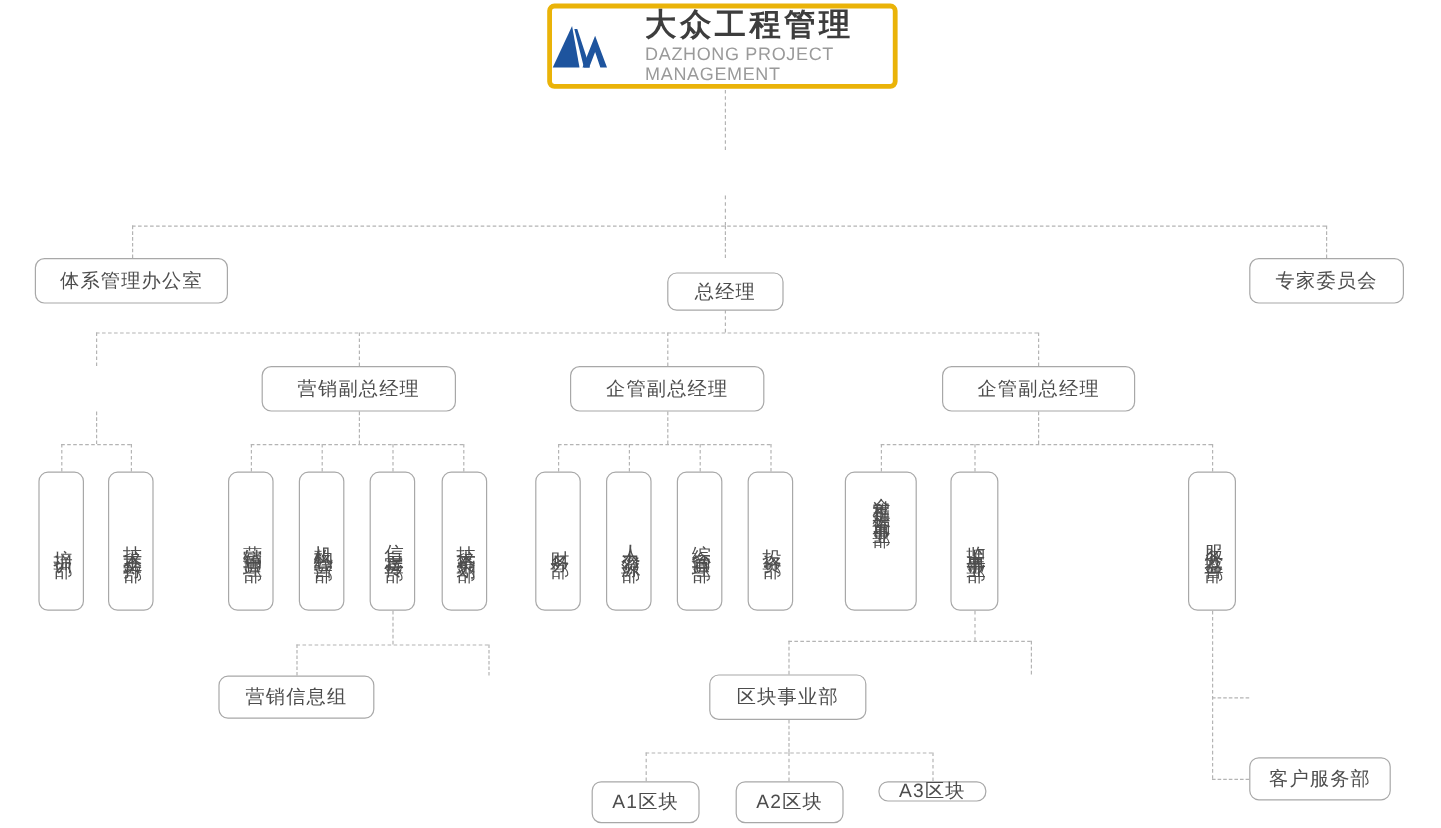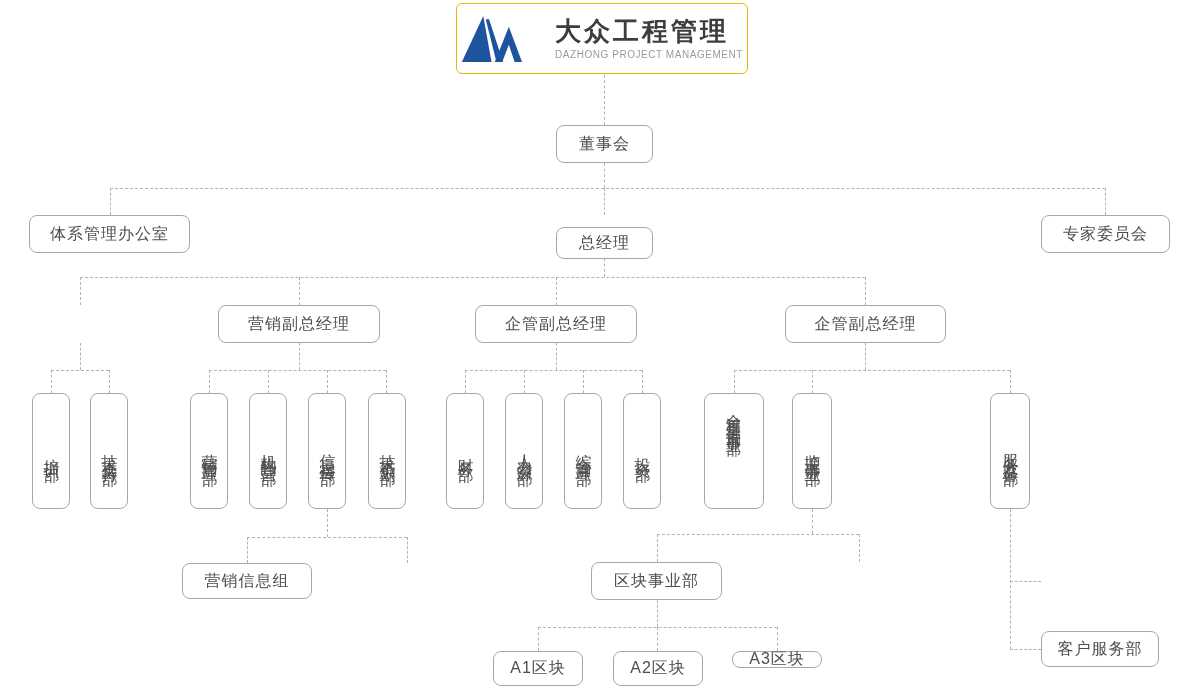--- a/index.html
+++ b/index.html
@@ -22,26 +22,26 @@
     letter-spacing:3px; font-size:15px; white-space:normal;
   }
 
   
   .vl { position:absolute; width:0; border-left:1px dashed #b4b4b4; z-index:1; }
   .hl { position:absolute; height:0; border-top:1px dashed #b4b4b4; z-index:1; }
 
   
   .logo {
     position:absolute; left:456px; top:3px; width:292px; height:71px;
-    box-sizing:border-box; background:#fff; border:1px solid #eab308; border-radius:6px;
+    box-sizing:border-box; background:#fff; border:4px solid #eab308; border-radius:6px;
     display:flex; align-items:center; justify-content:center; gap:28px; z-index:2;
   }
   .logo-text { display:flex; flex-direction:column; }
   .logo-text .zh { font-size:26px; font-weight:bold; color:#3d3d3d; letter-spacing:3px; line-height:1.1; }
-  .logo-text .en { font-size:10px; color:#9a9a9a; letter-spacing:0.55px; margin-top:3px; }
+  .logo-text .en { font-size:15px; color:#9a9a9a; letter-spacing:0.55px; margin-top:3px; }
 </style>
 </head>
 <body>
 
 <div class="stage">
 
   <div class="logo">
     <svg width="66" height="54" viewBox="0 0 80 58" aria-hidden="true">
       <polygon points="27,1 1,57 37,57" fill="#1e549e"></polygon>
       <polygon points="30,5 34,5 51,57 43,57" fill="#1e549e"></polygon>
@@ -104,23 +104,20 @@
   <div class="vl" style="left:1010px;top:509px;height:140px"></div>
   <div class="hl" style="left:1010px;top:581px;width:31px"></div>
   <div class="hl" style="left:1010px;top:649px;width:31px"></div>
 
   <div class="vl" style="left:657px;top:600px;height:27px"></div>
   <div class="hl" style="left:538px;top:627px;width:239px"></div>
   <div class="vl" style="left:538px;top:627px;height:24px"></div>
   <div class="vl" style="left:657px;top:627px;height:24px"></div>
   <div class="vl" style="left:777px;top:627px;height:24px"></div>
 
-  <div class="node" style="left:556px;top:125px;width:97px;height:38px">
-    <span>董事会</span>
-  </div>
 
   <div class="node" style="left:29px;top:215px;width:161px;height:38px">
     <span>体系管理办公室</span>
   </div>
   <div class="node" style="left:556px;top:227px;width:97px;height:32px">
     <span>总经理</span>
   </div>
   <div class="node" style="left:1041px;top:215px;width:129px;height:38px">
     <span>专家委员会</span>
   </div>

